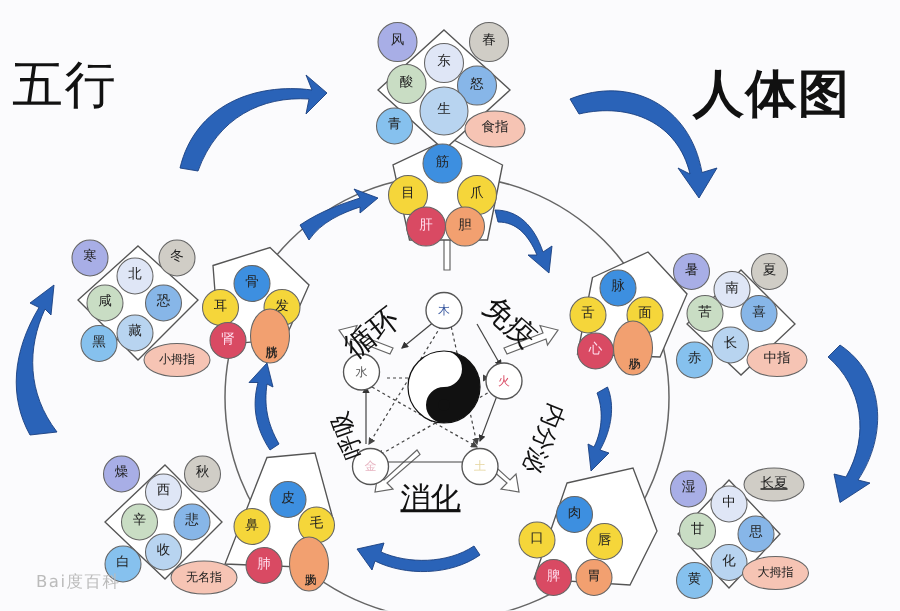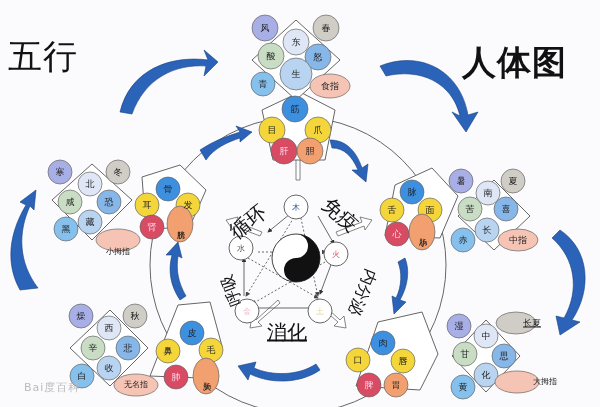--- a/index.html
+++ b/index.html
@@ -199,21 +199,21 @@
 <span class="lbl" style="left:284px;top:151px;color:#fde;">肝</span>
 <span class="lbl" style="left:310px;top:151px;">胆</span>
 
 <span class="lbl" style="left:60px;top:172px;">寒</span>
 <span class="lbl" style="left:90px;top:184px;">北</span>
 <span class="lbl" style="left:118px;top:172px;">冬</span>
 <span class="lbl" style="left:70px;top:202px;">咸</span>
 <span class="lbl" style="left:109px;top:202px;">恐</span>
 <span class="lbl" style="left:90px;top:222px;">藏</span>
 <span class="lbl" style="left:66px;top:229px;">黑</span>
-<span class="lbl" style="left:118px;top:252px;font-size:8px;">小拇指</span>
+<span class="lbl" style="left:118px;top:240px;font-size:8px;">小拇指</span>
 <span class="lbl" style="left:168px;top:189px;">骨</span>
 <span class="lbl" style="left:147px;top:205px;">耳</span>
 <span class="lbl" style="left:188px;top:205px;">发</span>
 <span class="lbl" style="left:152px;top:227px;color:#fde;">肾</span>
 <span class="lbl v" style="left:180px;top:224px;">膀胱</span>
 
 <span class="lbl" style="left:461px;top:181px;">暑</span>
 <span class="lbl" style="left:488px;top:193px;">南</span>
 <span class="lbl" style="left:513px;top:181px;">夏</span>
 <span class="lbl" style="left:470px;top:209px;">苦</span>
@@ -236,25 +236,25 @@
 <span class="lbl" style="left:82px;top:376px;">白</span>
 <span class="lbl" style="left:136px;top:385px;font-size:8px;">无名指</span>
 <span class="lbl" style="left:192px;top:333px;">皮</span>
 <span class="lbl" style="left:168px;top:351px;">鼻</span>
 <span class="lbl" style="left:211px;top:350px;">毛</span>
 <span class="lbl" style="left:176px;top:377px;color:#fde;">肺</span>
 <span class="lbl v" style="left:206px;top:376px;">大肠</span>
 
 <span class="lbl" style="left:459px;top:326px;">湿</span>
 <span class="lbl" style="left:486px;top:336px;">中</span>
-<span class="lbl" style="left:532px;top:323px;text-decoration:underline;">长夏</span>
+<span class="lbl" style="left:516px;top:323px;text-decoration:underline;">长夏</span>
 <span class="lbl" style="left:465px;top:354px;">甘</span>
 <span class="lbl" style="left:504px;top:356px;">思</span>
 <span class="lbl" style="left:486px;top:375px;">化</span>
 <span class="lbl" style="left:463px;top:387px;">黄</span>
-<span class="lbl" style="left:517px;top:382px;font-size:8px;margin-left:28px;">大拇指</span>
+<span class="lbl" style="left:517px;top:382px;font-size:8px;">大拇指</span>
 <span class="lbl" style="left:383px;top:343px;">肉</span>
 <span class="lbl" style="left:358px;top:360px;">口</span>
 <span class="lbl" style="left:403px;top:361px;">唇</span>
 <span class="lbl" style="left:369px;top:385px;color:#fde;">脾</span>
 <span class="lbl" style="left:396px;top:385px;">胃</span>
 
 <div class="wm">Bai度百科</div>
 
 </body></html>

